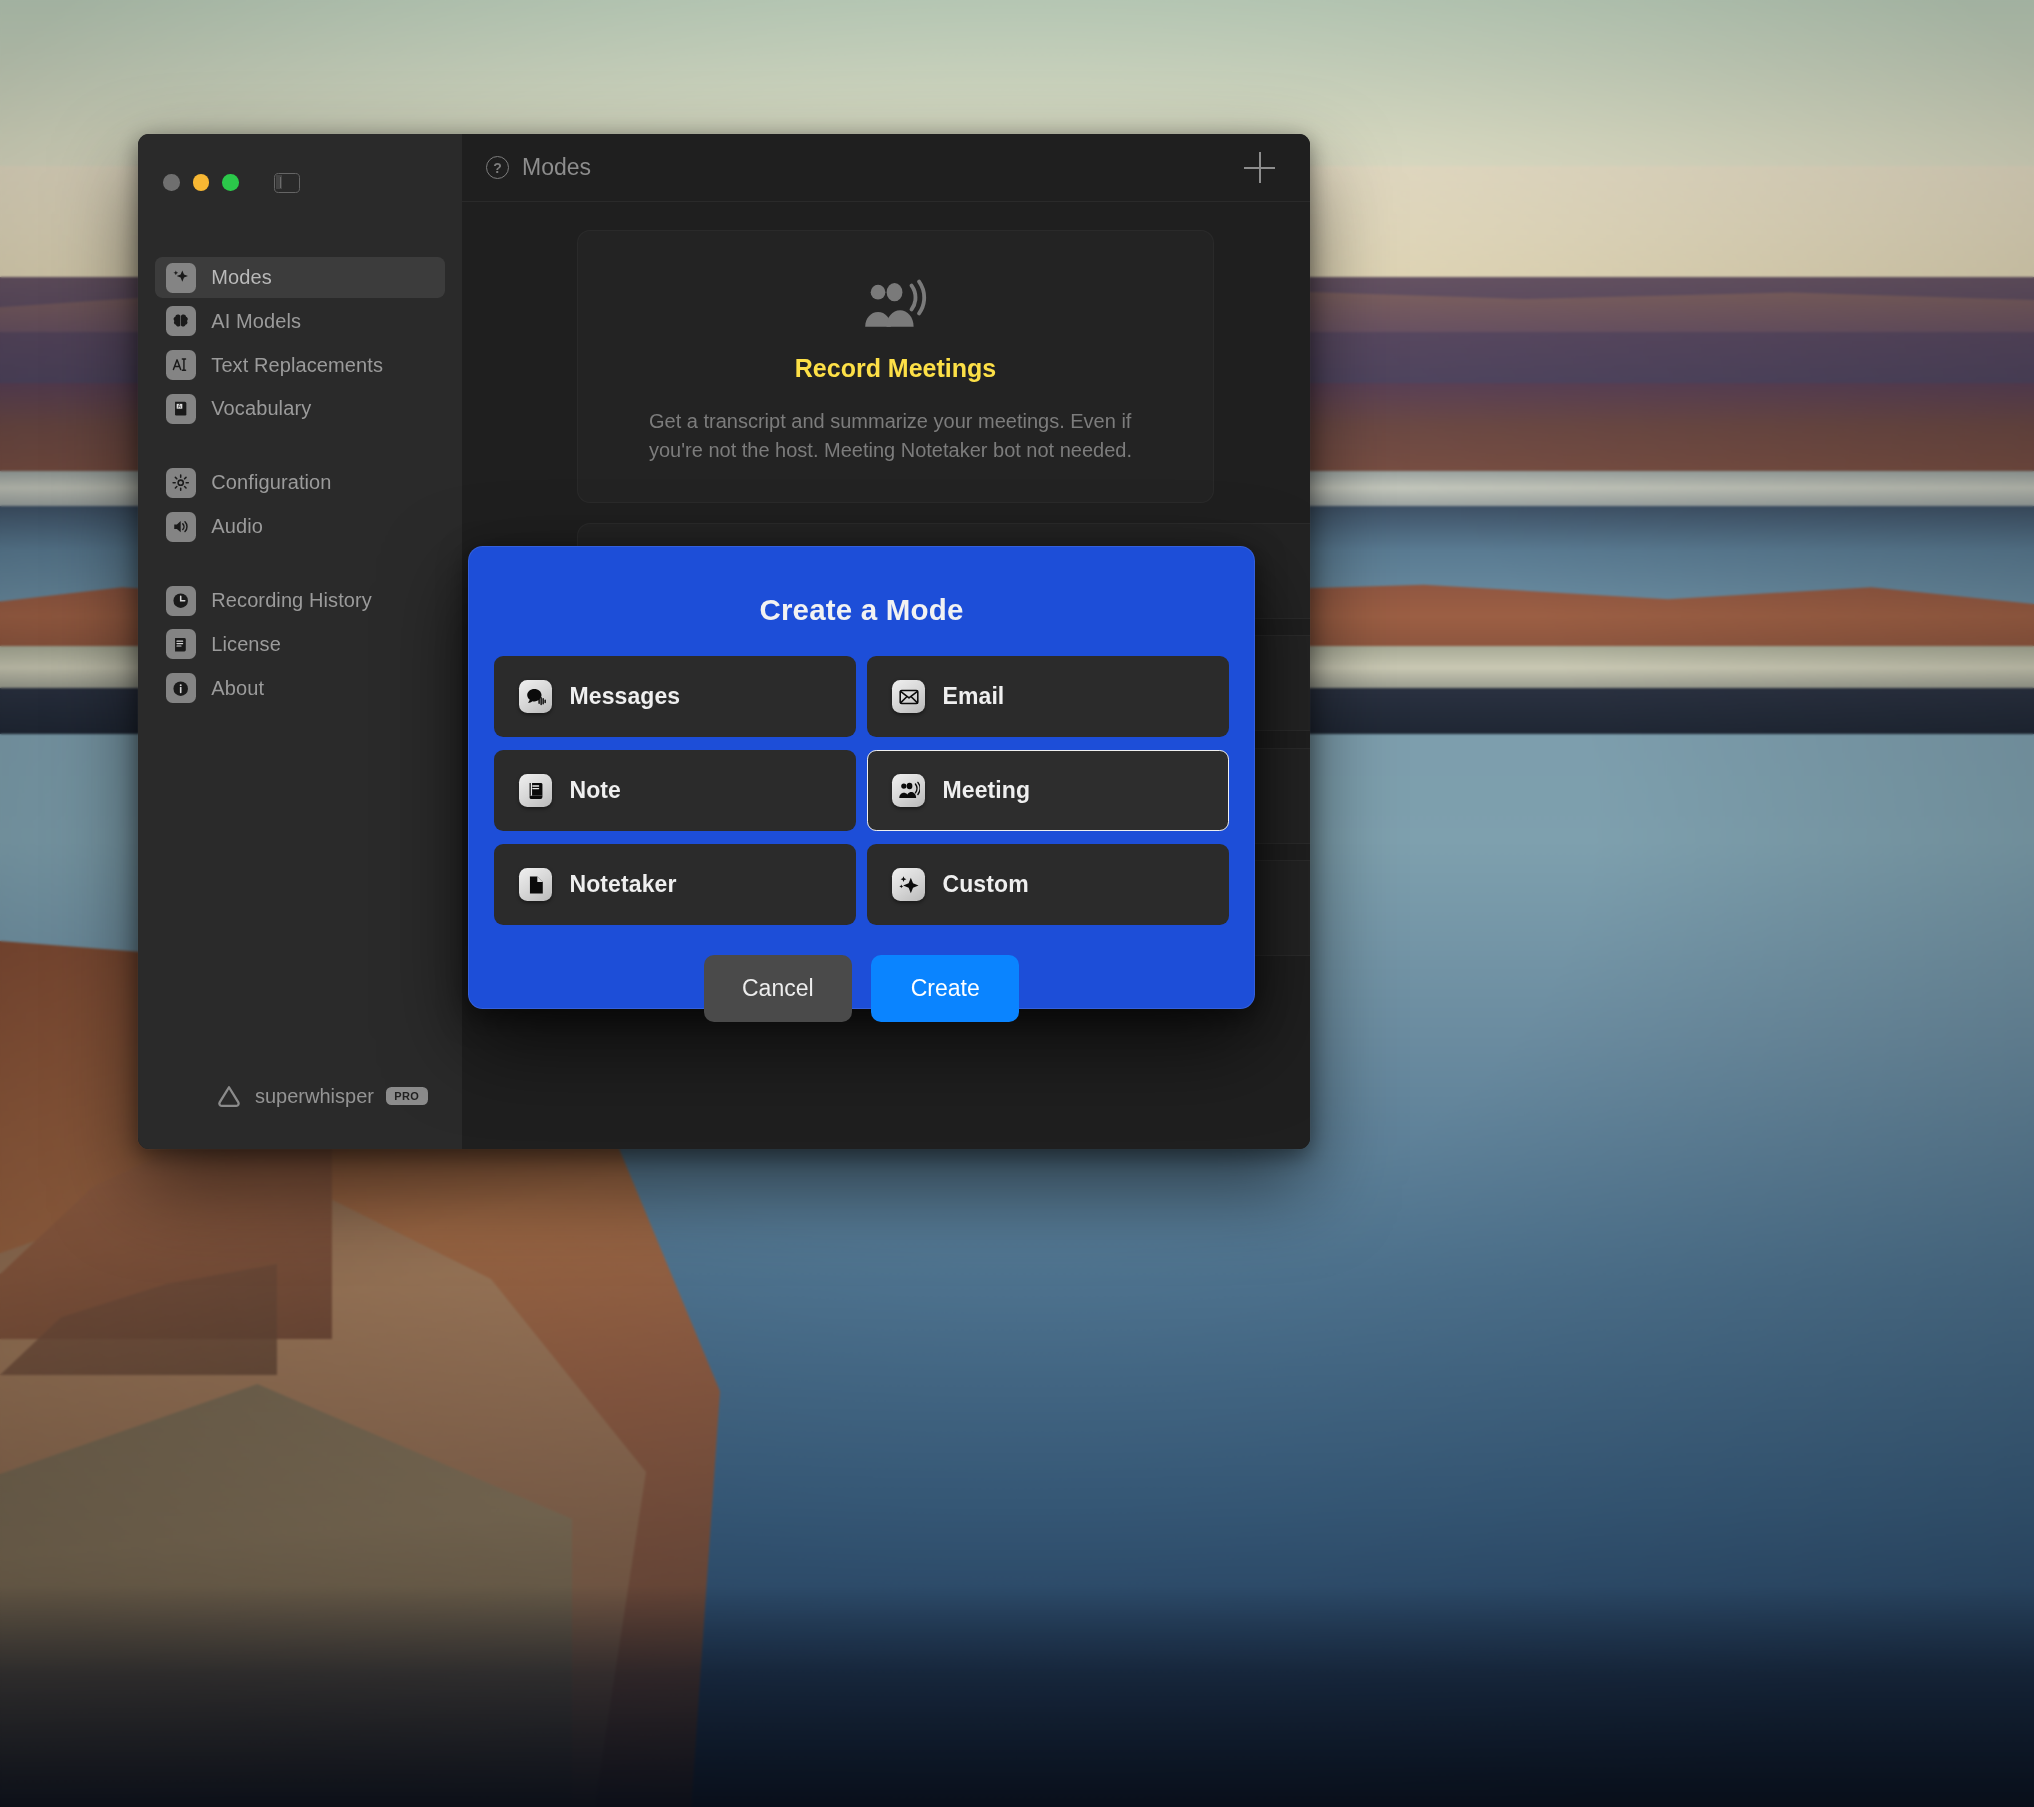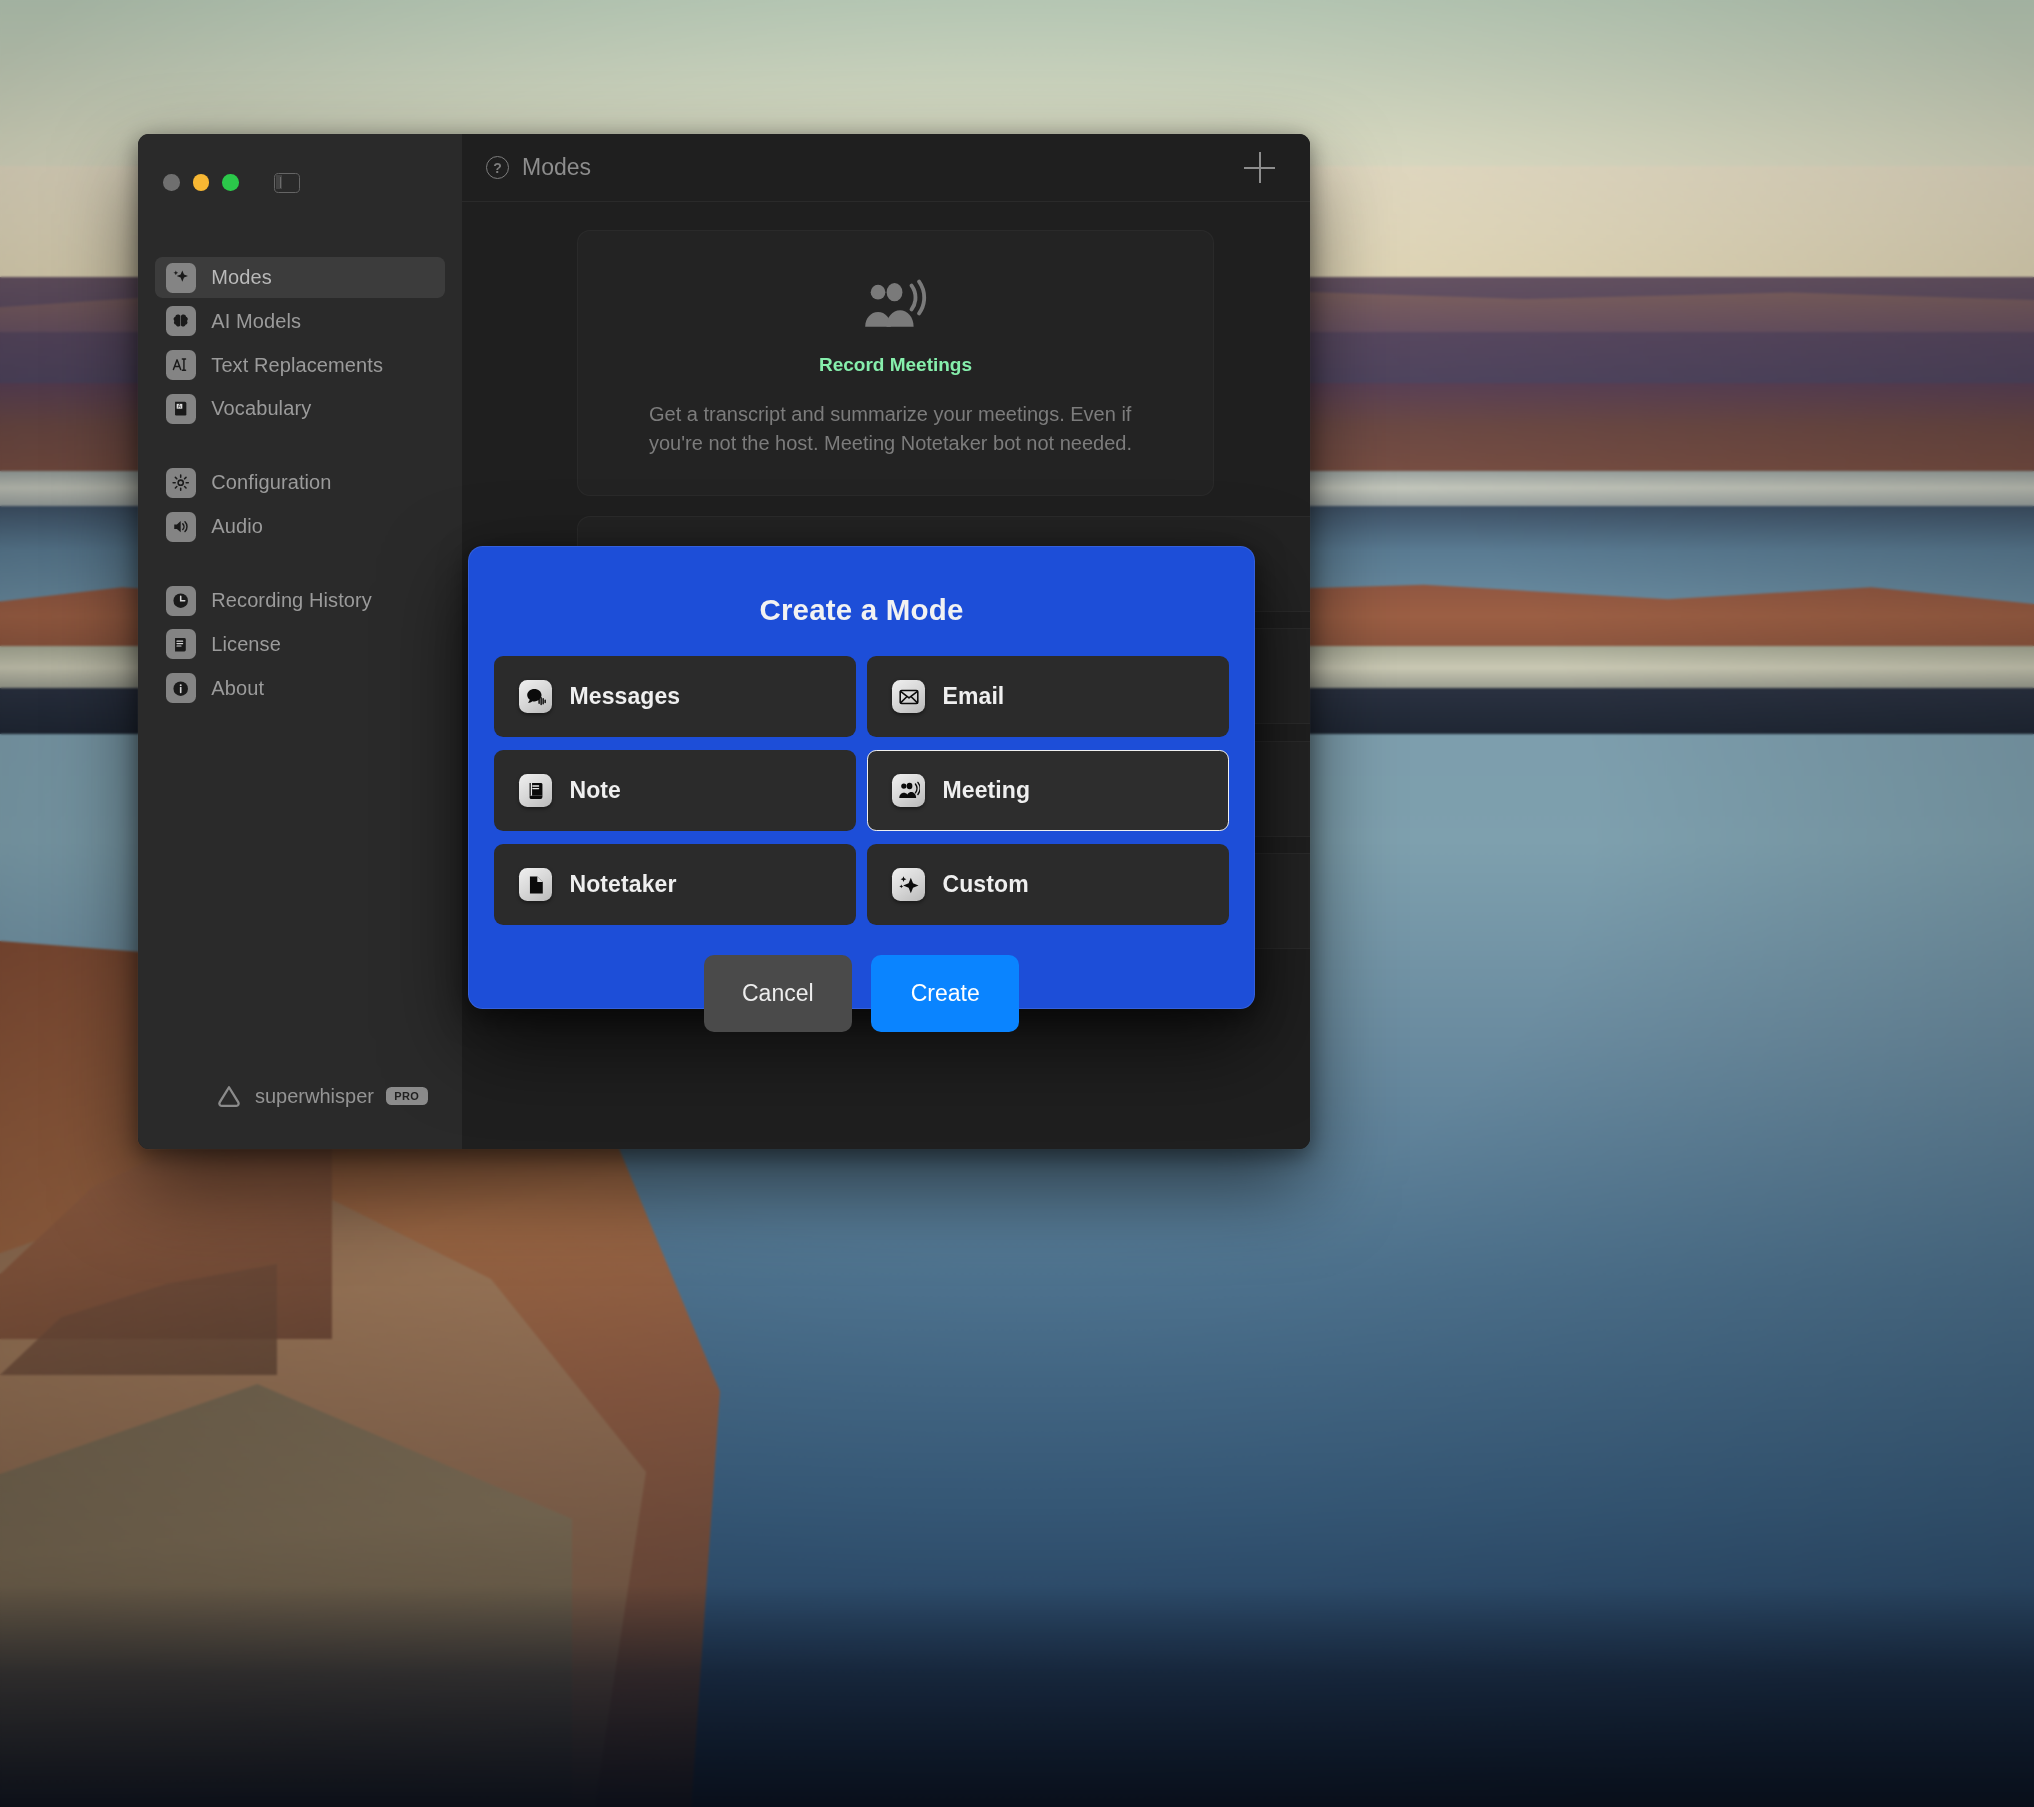--- a/index.html
+++ b/index.html
@@ -208,21 +208,21 @@
     background:#232323;
     border:0.9px solid rgba(255,255,255,.035);
     border-radius:13px;
     padding:48px 55px 37px 55px;
     width:637px;
     text-align:center;
     margin-bottom:20px;
   }
   .promo-ico { color:#7a7a7a; margin-bottom:16.6px; }
   .promo-ico svg { width:66px; height:55px; }
-  .promo-title { font-size:19px; color:#86efac; font-weight:bold; margin-bottom:24px; }
+  .promo-title { font-size:25px; color:#fde047; font-weight:bold; margin-bottom:24px; }
   .promo-desc {
     font-size:20px; color:#7c7c7c; line-height:1.45;
     text-align:left;
     margin-left:16px;
   }
 
   .mode-row {
     background:#232323;
     border:0.9px solid rgba(255,255,255,.04);
     border-radius:13px;
@@ -278,21 +278,21 @@
     box-shadow:0 1.8px 3.7px rgba(0,0,0,.4);
   }
   .mc-ico svg { width:22px; height:22px; display:block; }
   .mc-label { font-size:23px; color:#efefef; font-weight:bold; letter-spacing:0.1px; }
 
   .modal-actions {
     display:flex; justify-content:center; gap:19.4px;
     margin-top:29.5px;
   }
   .btn {
-    height:77px; min-width:148px;
+    height:67px; min-width:148px;
     border:none; border-radius:10px;
     font-size:23px; font-family:inherit;
     cursor:default;
     padding:0 28px;
   }
   .btn-cancel { background:#4a4a4a; color:#ededed; }
   .btn-create { background:#0a84ff; color:#ffffff; }
 </style>
 </head>
 <body>

